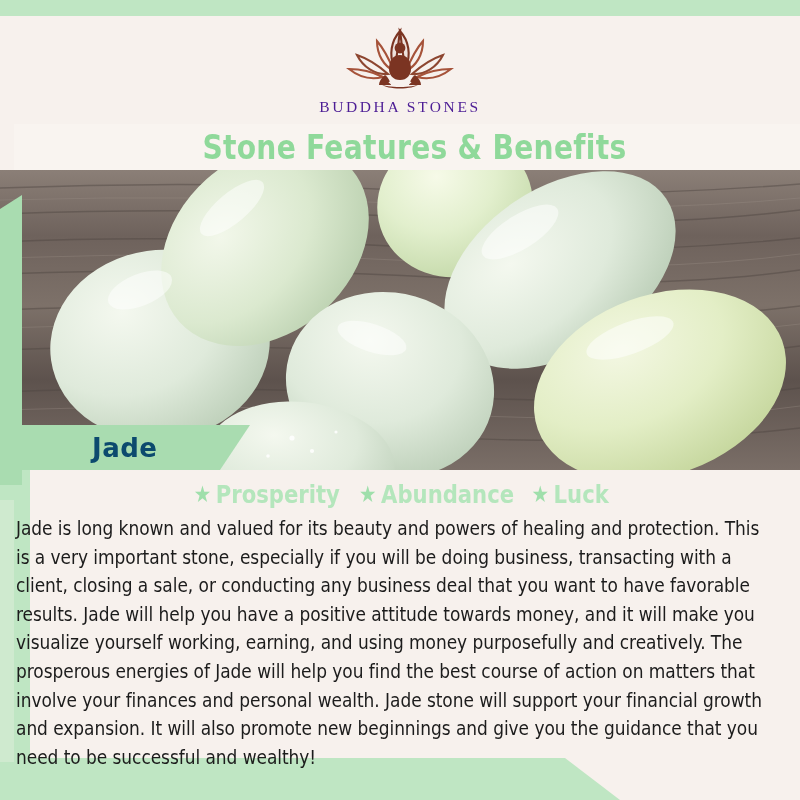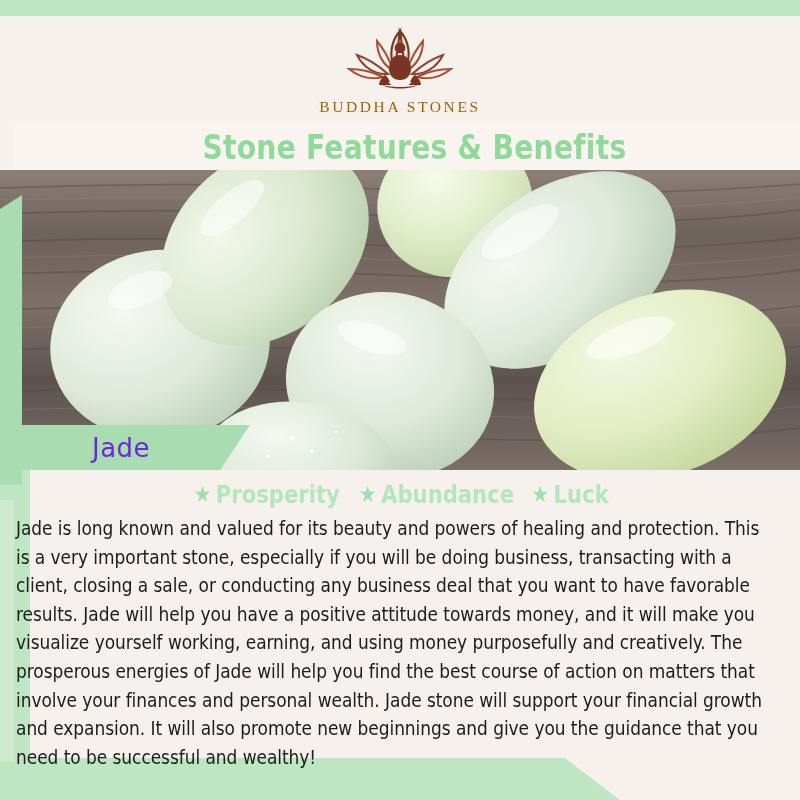--- a/index.html
+++ b/index.html
@@ -79,21 +79,21 @@
   .logo-mark {
     width: 118px;
     height: 72px;
     display: block;
   }
   .logo-word {
     margin-top: 1px;
     font-family: "Liberation Serif", serif;
     font-size: 15.5px;
     letter-spacing: 2.6px;
-    color: #a16207;
+    color: #4c1d95;
     font-weight: 400;
   }
 
   
   .title-bar {
     position: absolute;
     left: 0; top: 124px;
     width: 800px; height: 46px;
     background: #f9f4f0;
     z-index: 5;
@@ -129,23 +129,23 @@
     left: 0; top: 425px;
     width: 250px; height: 45px;
     background: #a9dcb0;
     z-index: 6;
     clip-path: polygon(0 0, 100% 0, 88% 100%, 0 100%);
     display: flex;
     align-items: center;
   }
   .jade-label {
     margin-left: 92px;
-    color: #6d28d9;
+    color: #0c4a6e;
     font-size: 26px;
-    font-weight: normal;
+    font-weight: bold;
     font-family: "DejaVu Sans", "Liberation Sans", sans-serif;
     letter-spacing: 0.5px;
   }
 
   
   .content {
     position: absolute;
     left: 14px; top: 470px;
     width: 786px; height: 300px;
     z-index: 5;

